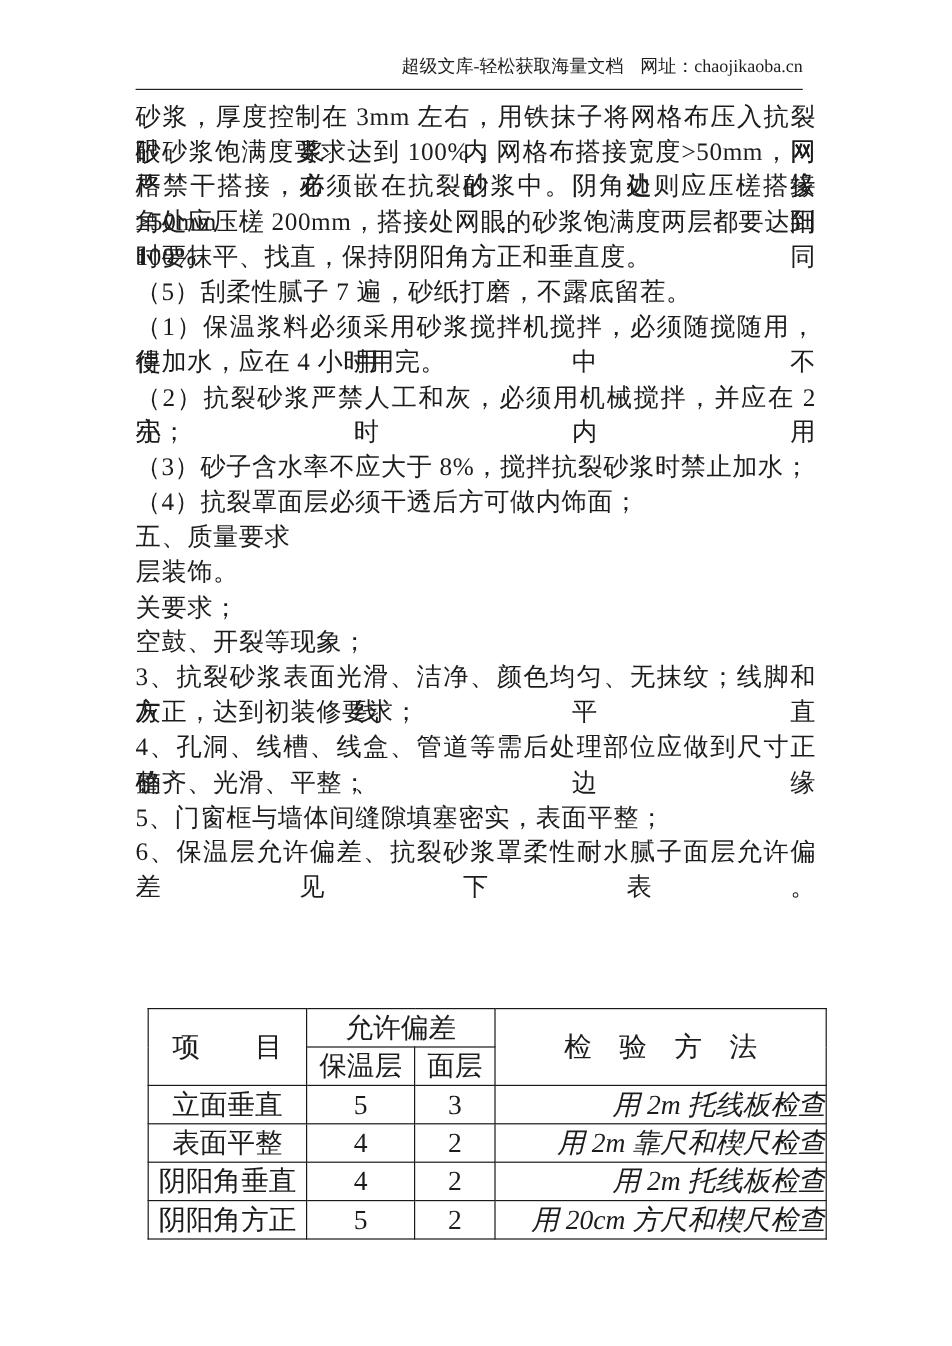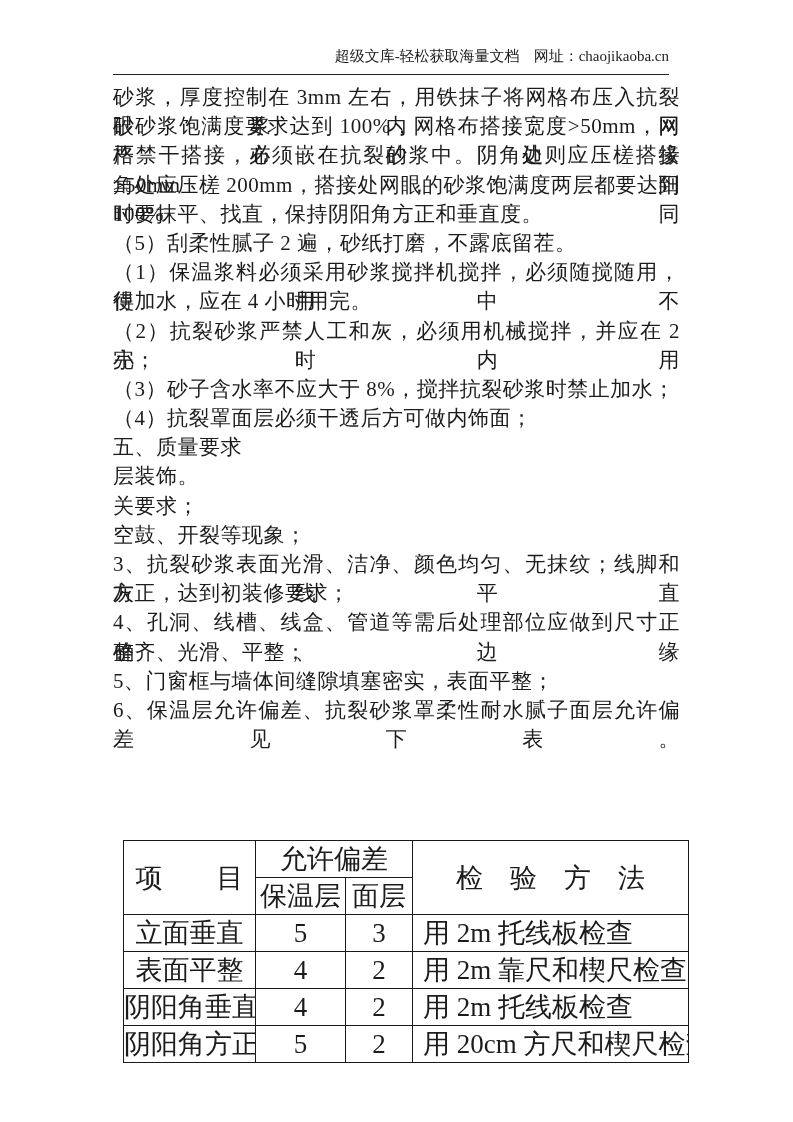--- a/index.html
+++ b/index.html
@@ -54,56 +54,57 @@
     text-justify: inter-character;
   }
   
   .spec-table {
     position: absolute;
     left: 123px;
     top: 840px;
     width: 565px;
     border-collapse: collapse;
     table-layout: fixed;
-    font-size: 27px;
+    font-size: 23px;
     color: #1c1c1c;
   }
   .spec-table th, .spec-table td {
     border: 1px solid #1a1a1a;
     font-weight: normal;
     text-align: center;
     vertical-align: middle;
     padding: 0;
     overflow: hidden;
     white-space: nowrap;
   }
   .spec-table .hrow1 th { height: 28px; }
   .spec-table .hrow2 th { height: 29px; margin-top: 12px; }
   .spec-table tbody td { height: 29px; }
   .spec-table td.method {
-    text-align: left;
+    text-align: right;
     padding-left: 10px;
+    font-style: italic;
   }
 </style>
 </head>
 <body>
 
 <div class="page">
 
   <div class="doc-header">
     <span>超级文库-轻松获取海量文档</span><span class="url">网址：chaojikaoba.cn</span>
   </div>
 
   <div class="body-text">
     <div class="ln fill">砂浆，厚度控制在 3mm 左右，用铁抹子将网格布压入抗裂砂浆内，网</div>
     <div class="ln fill">眼砂浆饱满度要求达到 100%，网格布搭接宽度&gt;50mm，网格布的边缘</div>
     <div class="ln fill">严禁干搭接，必须嵌在抗裂砂浆中。阴角处则应压槎搭接≥50mm，阳</div>
     <div class="ln fill">角处应压槎 200mm，搭接处网眼的砂浆饱满度两层都要达到 100%。同</div>
     <div class="ln">时要抹平、找直，保持阴阳角方正和垂直度。</div>
-    <div class="ln">（5）刮柔性腻子 2 遍，砂纸打磨，不露底留茬。</div>
+    <div class="ln">（5）刮柔性腻子 7 遍，砂纸打磨，不露底留茬。</div>
     <div class="ln fill">（1）保温浆料必须采用砂浆搅拌机搅拌，必须随搅随用，使用中不</div>
     <div class="ln">得加水，应在 4 小时用完。</div>
     <div class="ln fill">（2）抗裂砂浆严禁人工和灰，必须用机械搅拌，并应在 2 小时内用</div>
     <div class="ln">完；</div>
     <div class="ln">（3）砂子含水率不应大于 8%，搅拌抗裂砂浆时禁止加水；</div>
     <div class="ln">（4）抗裂罩面层必须干透后方可做内饰面；</div>
     <div class="ln">五、质量要求</div>
     <div class="ln">层装饰。</div>
     <div class="ln">关要求；</div>
     <div class="ln">空鼓、开裂等现象；</div>

